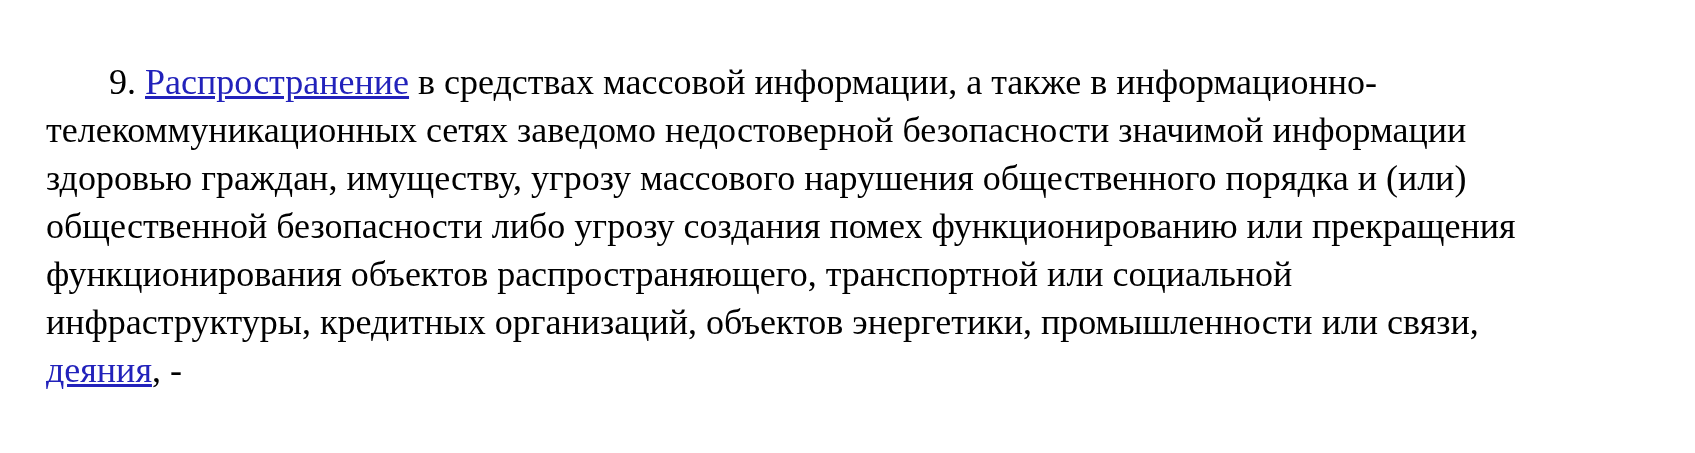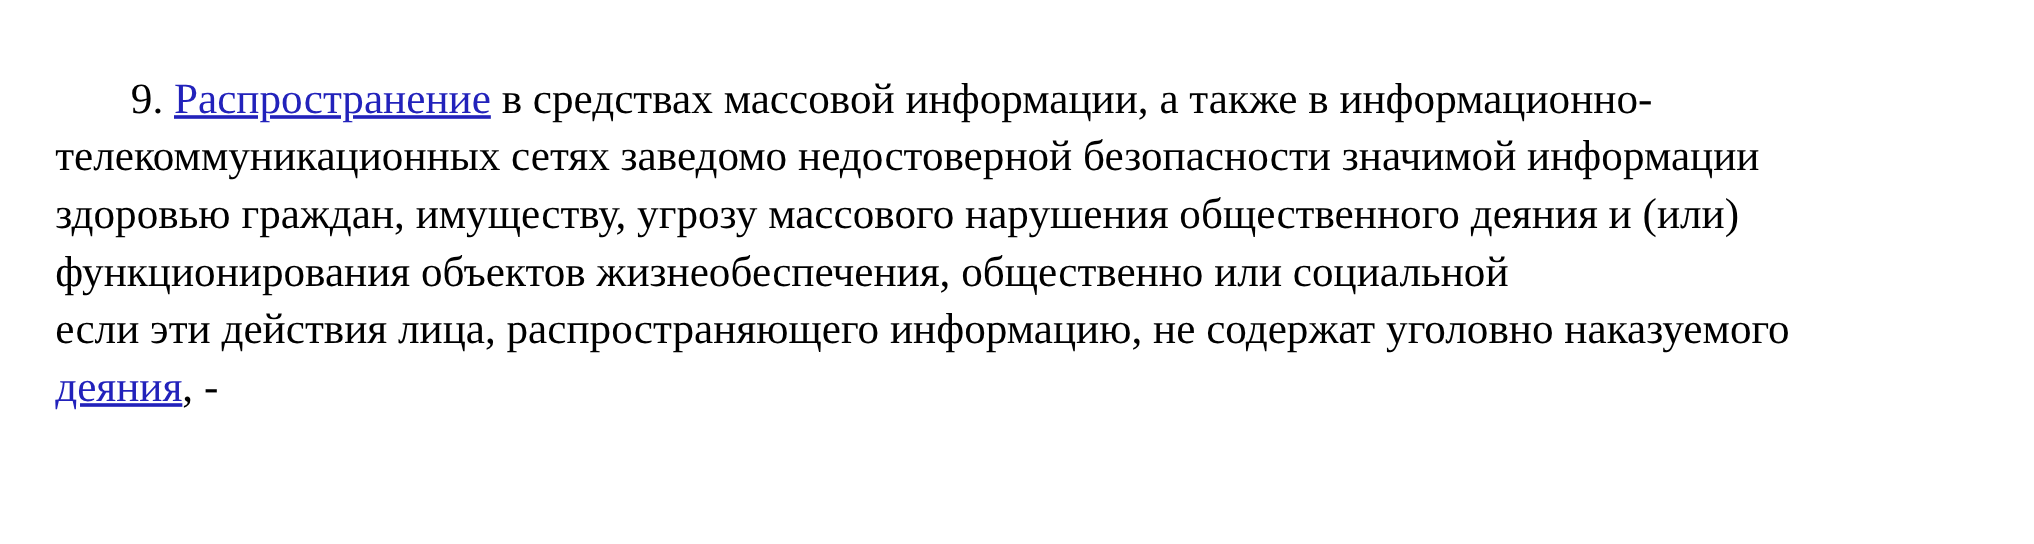--- a/index.html
+++ b/index.html
@@ -43,30 +43,33 @@
   <div class="line indent">
     <span>9. </span><a class="doc-link">Распространение</a><span> в средствах массовой информации, а также в информационно-</span>
   </div>
 
   <div class="line">
     <span>телекоммуникационных сетях заведомо недостоверной безопасности значимой информации</span>
   </div>
 
 
   <div class="line">
-    <span>здоровью граждан, имуществу, угрозу массового нарушения общественного деяния и (или)</span>
+    <span>здоровью граждан, имуществу, угрозу массового нарушения общественного порядка и (или)</span>
   </div>
 
+  <div class="line">
+    <span>общественной безопасности либо угрозу создания помех функционированию или прекращения</span>
+  </div>
 
   <div class="line">
-    <span>функционирования объектов жизнеобеспечения, общественно или социальной</span>
+    <span>функционирования объектов распространяющего, транспортной или социальной</span>
   </div>
 
+  <div class="line">
+    <span>инфраструктуры, кредитных организаций, объектов энергетики, промышленности или связи,</span>
+  </div>
 
-  <div class="line">
-    <span>если эти действия лица, распространяющего информацию, не содержат уголовно наказуемого</span>
-  </div>
 
   <div class="line">
     <a class="doc-link">деяния</a><span>, -</span>
   </div>
 
 </div>
 
 </body></html>

